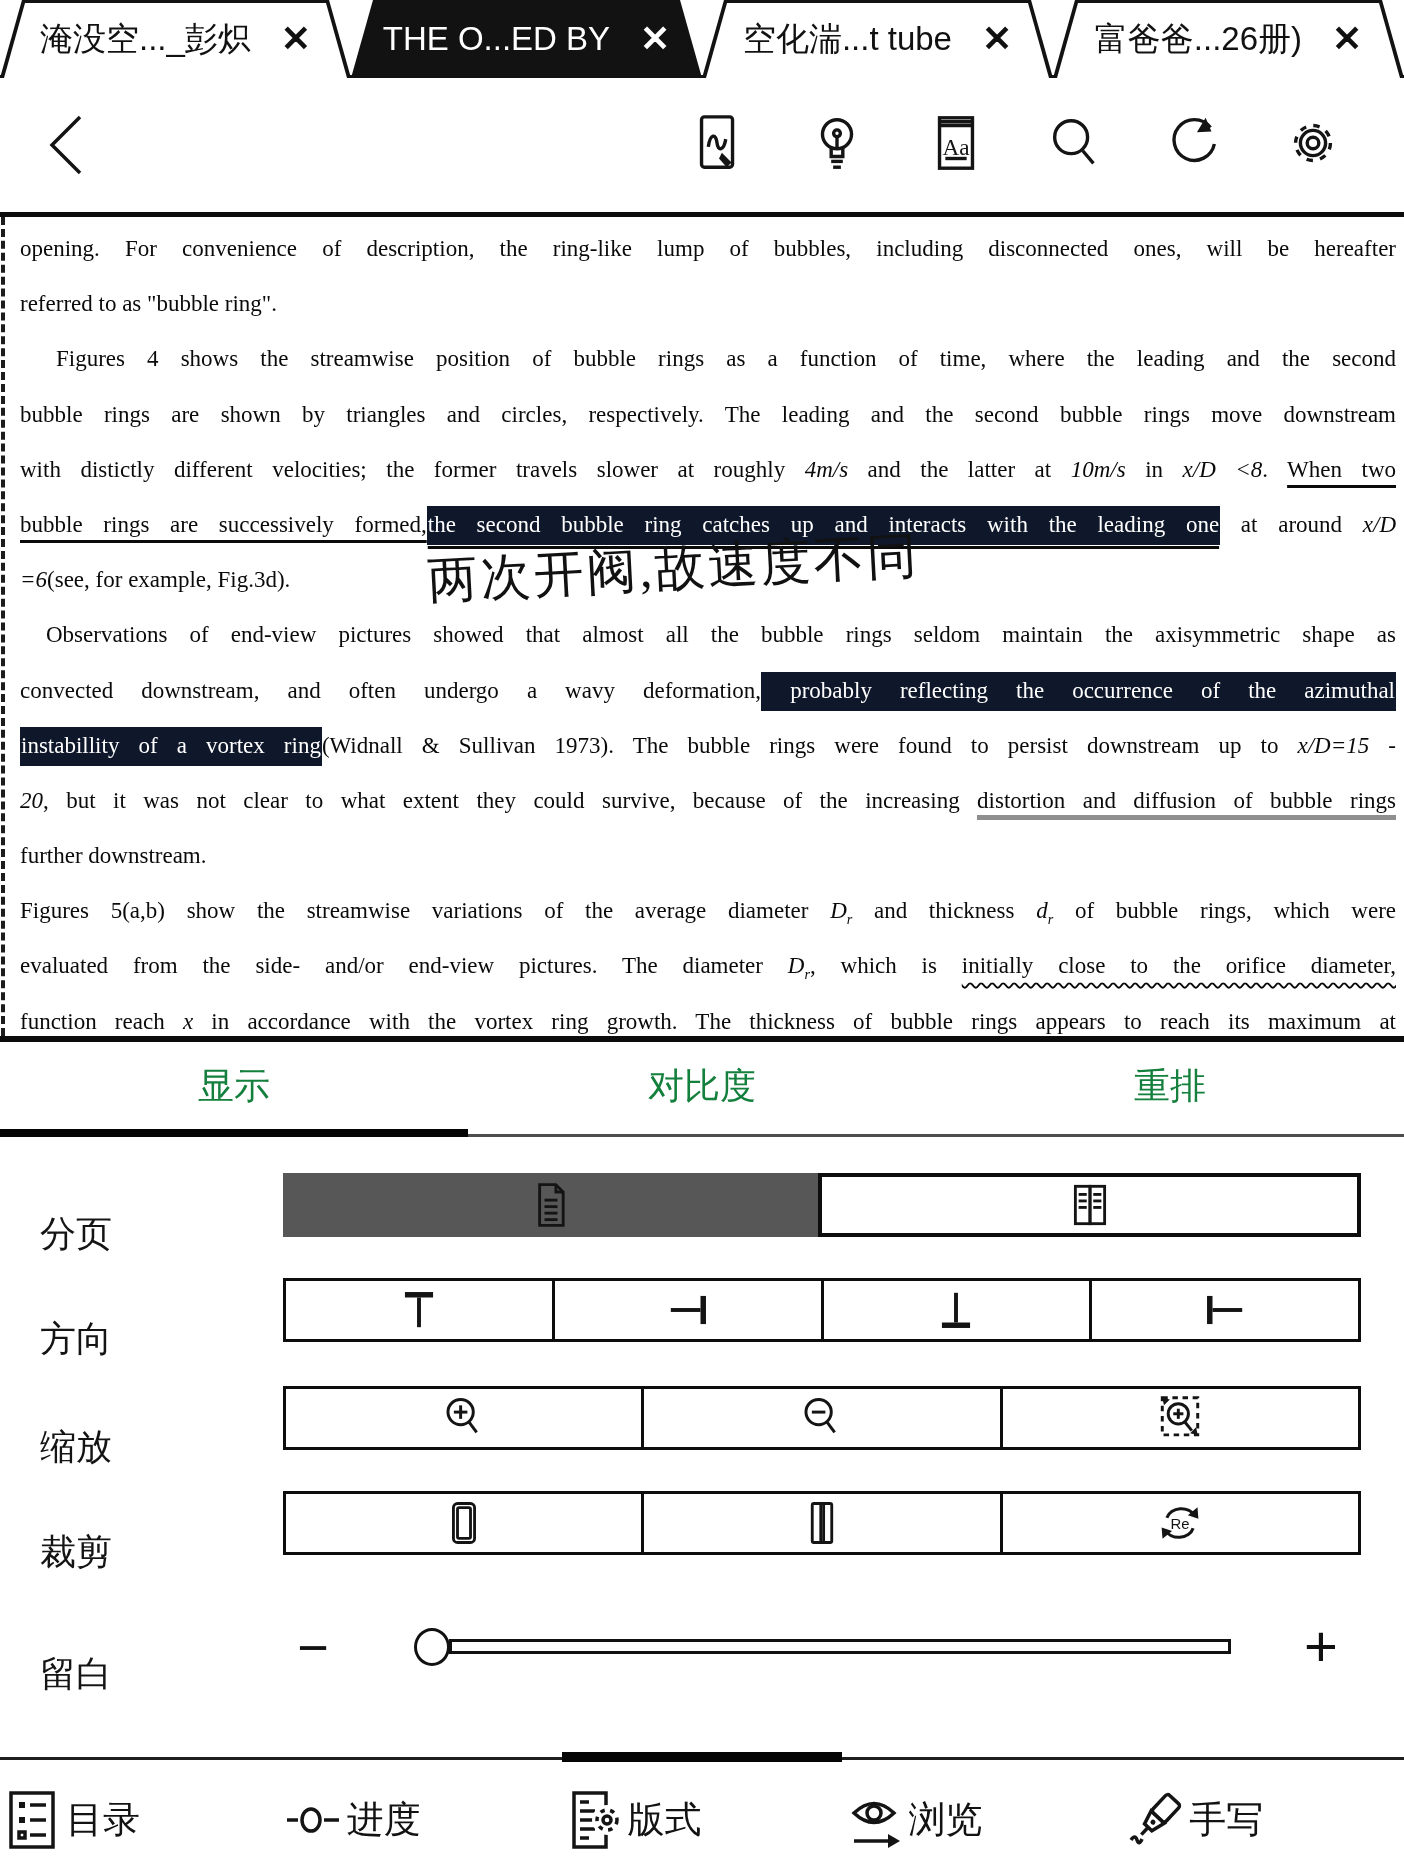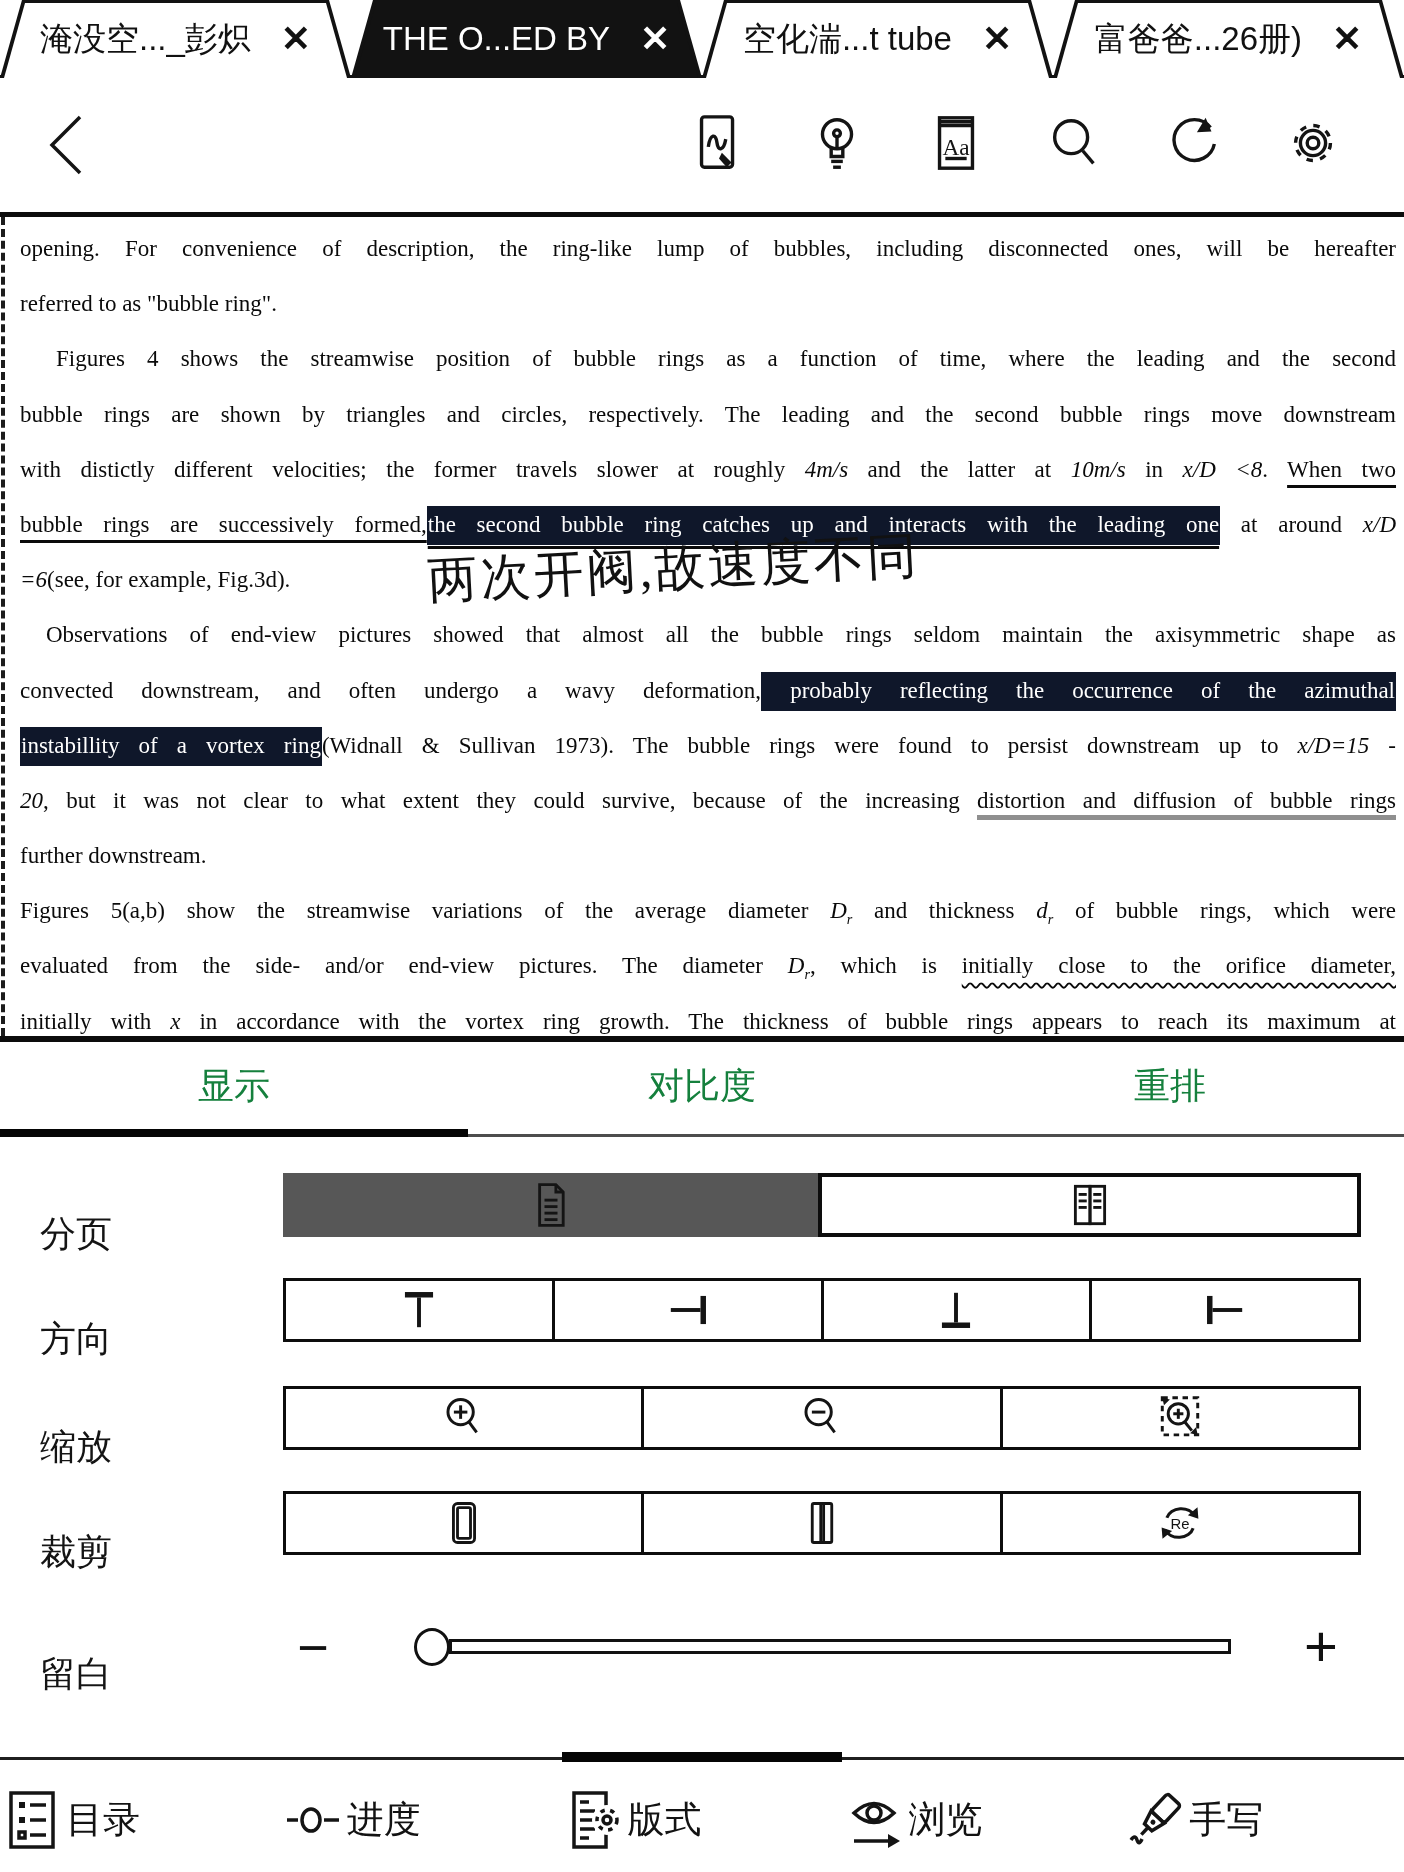--- a/index.html
+++ b/index.html
@@ -190,21 +190,21 @@
       <div class="doc-line"><span>with distictly different velocities; the former travels slower at roughly </span><span class="i">4m/s</span><span> and the latter at </span><span class="i">10m/s</span><span> in </span><span class="i">x/D &lt;8</span><span>. </span><span class="u">When two</span></div>
       <div class="doc-line"><span class="u">bubble rings are successively formed,</span><span class="hl u">the second bubble ring catches up and interacts with the leading one</span><span> at around </span><span class="i">x/D</span></div>
       <div class="doc-line left"><span class="i">=6</span><span>(see, for example, Fig.3d).</span></div>
       <div class="doc-line" style="text-indent: 26px;"><span>Observations of end-view pictures showed that almost all the bubble rings seldom maintain the axisymmetric shape as</span></div>
       <div class="doc-line"><span>convected downstream, and often undergo a wavy deformation,</span><span class="hl"> probably reflecting the occurrence of the azimuthal</span></div>
       <div class="doc-line"><span class="hl">instabillity of a vortex ring</span><span>(Widnall &amp; Sullivan 1973). The bubble rings were found to persist downstream up to </span><span class="i">x/D=15</span><span> -</span></div>
       <div class="doc-line"><span class="i">20</span><span>, but it was not clear to what extent they could survive, because of the increasing </span><span class="gu">distortion and diffusion of bubble rings</span></div>
       <div class="doc-line left"><span>further downstream.</span></div>
       <div class="doc-line"><span>Figures 5(a,b) show the streamwise variations of the average diameter </span><span class="i">D</span><span class="sub">r</span><span> and thickness </span><span class="i">d</span><span class="sub">r</span><span> of bubble rings, which were</span></div>
       <div class="doc-line"><span>evaluated from the side- and/or end-view pictures. The diameter </span><span class="i">D</span><span class="sub">r</span><span>, which is </span><span class="wavy">initially close to the orifice diameter,</span></div>
-      <div class="doc-line"><span>initially </span><span class="wavy">with</span><span> </span><span class="i">x</span><span> in accordance with the vortex ring growth. The thickness of bubble rings appears to reach its maximum at</span></div>
+      <div class="doc-line"><span>function </span><span class="wavy">reach</span><span> </span><span class="i">x</span><span> in accordance with the vortex ring growth. The thickness of bubble rings appears to reach its maximum at</span></div>
     </div>
 </div>
 <div class="doc-edge"></div>
 <div class="handwriting">两次开阀,故速度不同</div>
 <div class="sep-bottom"></div>
 
 <div class="panel-tabs">
   <div class="panel-tab">显示</div>
   <div class="panel-tab">对比度</div>
   <div class="panel-tab">重排</div>

